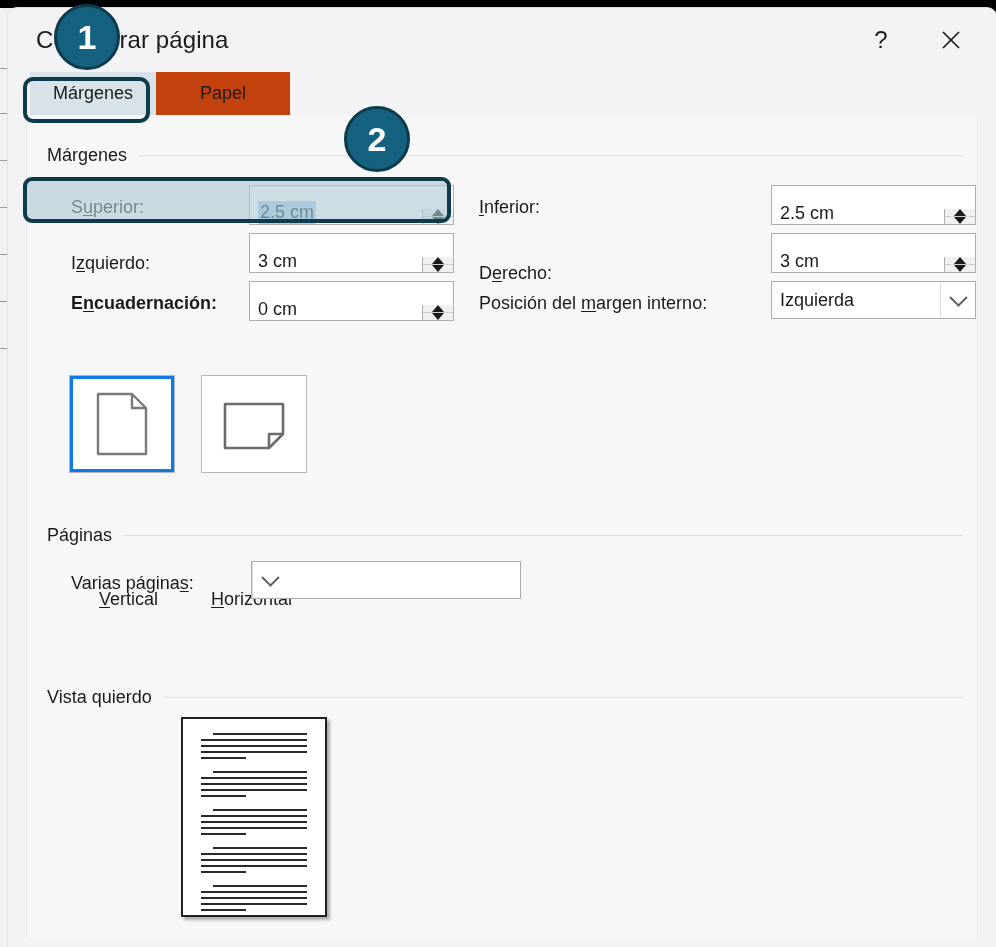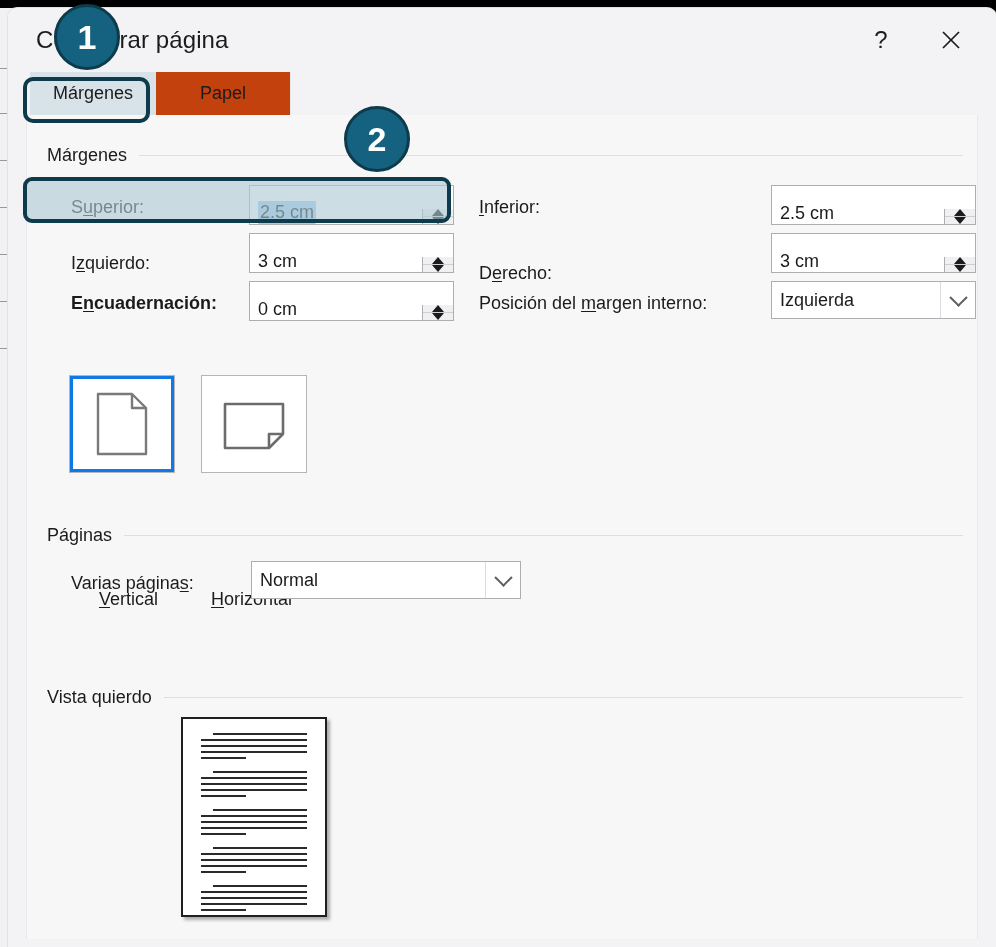--- a/index.html
+++ b/index.html
@@ -459,23 +459,20 @@
       </div>
       <div class="lbl" style="left:184px; top:474px;"><u>H</u>orizontal</div>
 
       <div class="group-head" style="top:410px;">
         <span>Páginas</span>
         <span class="rule"></span>
       </div>
 
       <div class="lbl" style="left:44px; top:458px;">Varias página<u>s</u>:</div>
       <div class="combo" style="left:224px; top:446px; width:270px;">
-        <div class="val">
-          <span>Normal</span>
-        </div>
         <div class="drop">
           <span class="chev"></span>
         </div>
       </div>
 
       <div class="group-head" style="top:572px;">
         <span>Vista quierdo</span>
         <span class="rule"></span>
       </div>
 

